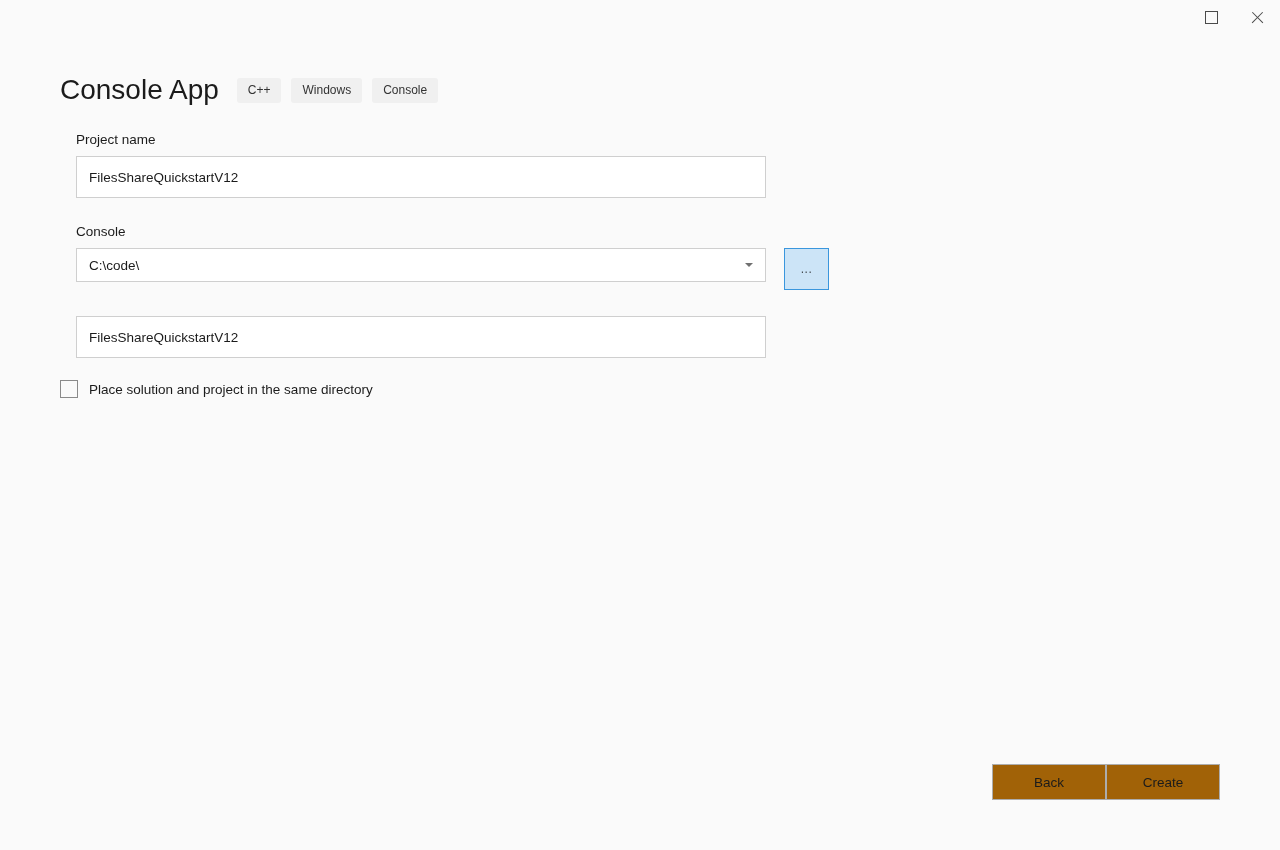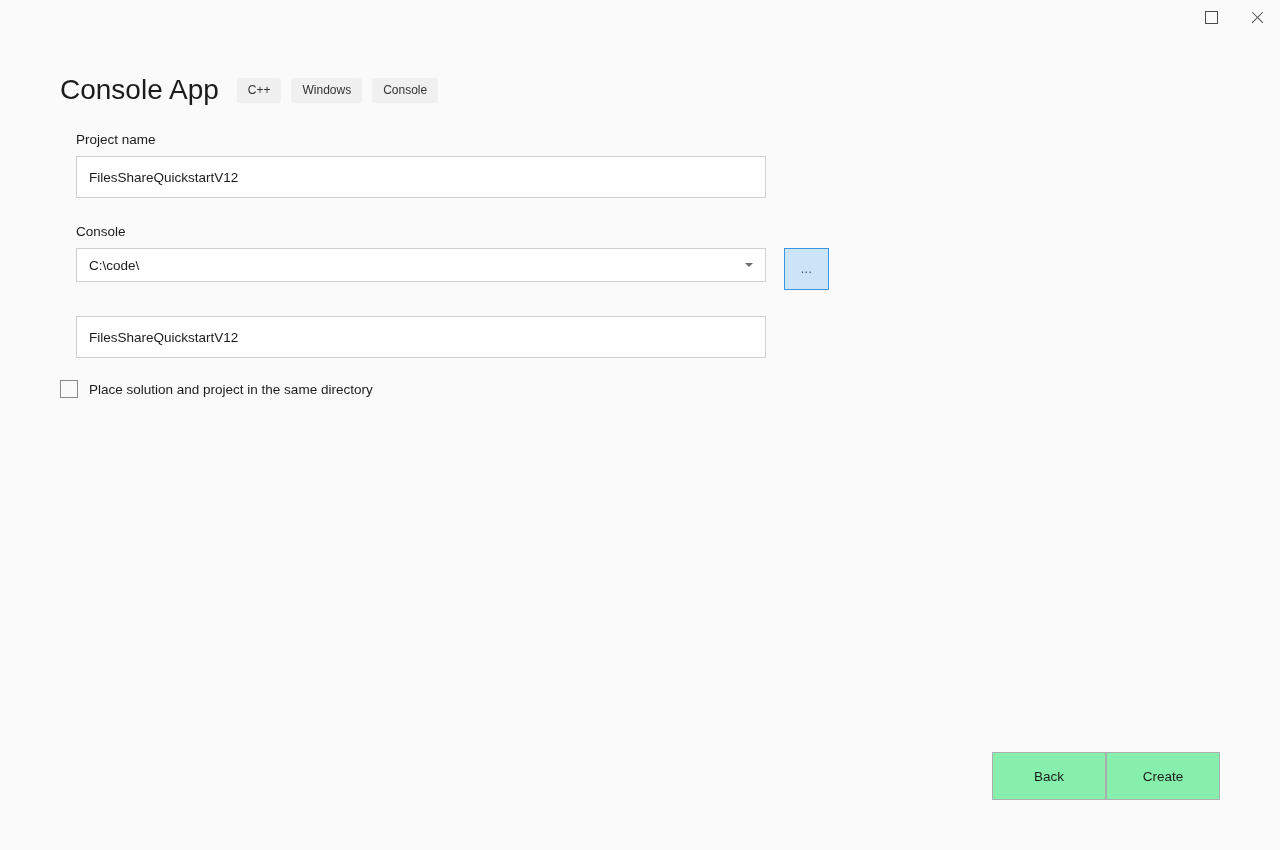--- a/index.html
+++ b/index.html
@@ -197,24 +197,24 @@
 
   
   .footer {
     position: absolute;
     right: 60px;
     bottom: 50px;
     display: flex;
   }
   .footer-btn {
     width: 114px;
-    height: 48px;
+    height: 36px;
     box-sizing: border-box;
     border: 1px solid #adadad;
-    background: #86efac;
+    background: #a16207;
     font-family: "Liberation Sans", sans-serif;
     font-size: 13.5px;
     color: #1b1b1b;
     cursor: default;
   }
   .footer-btn + .footer-btn { }
 </style>
 </head>
 <body>
 

